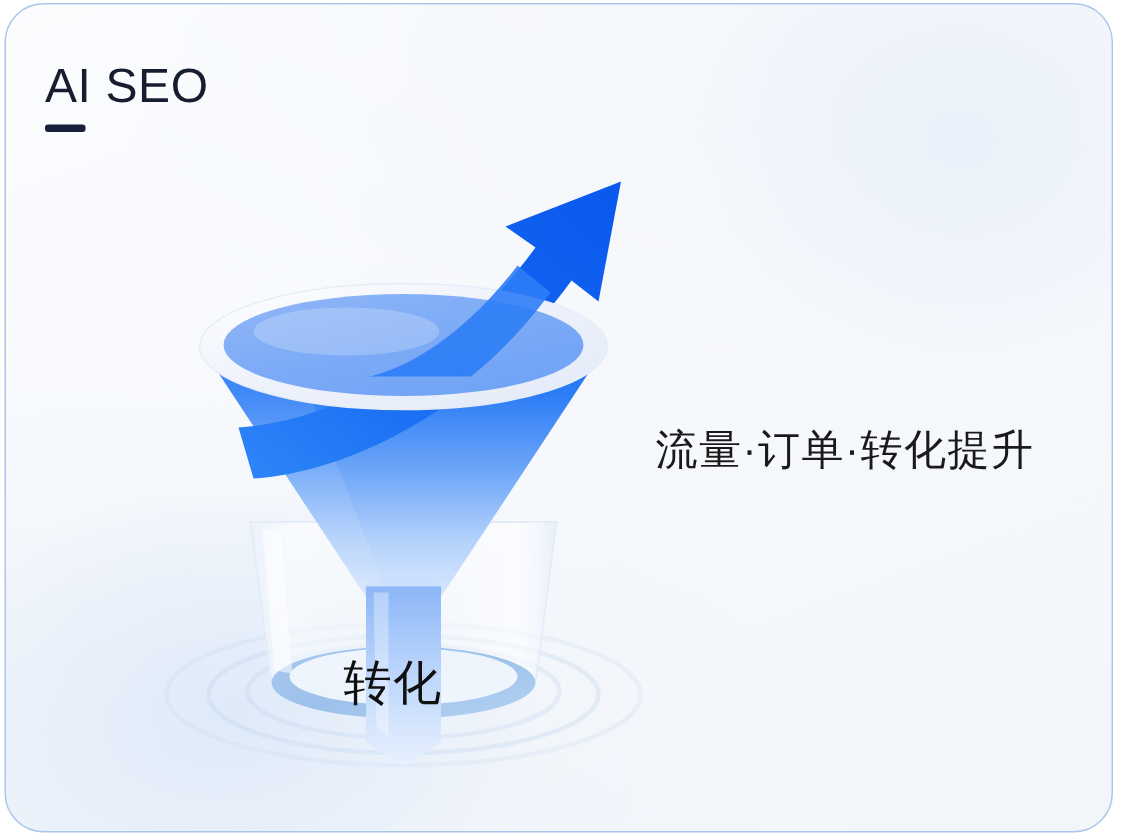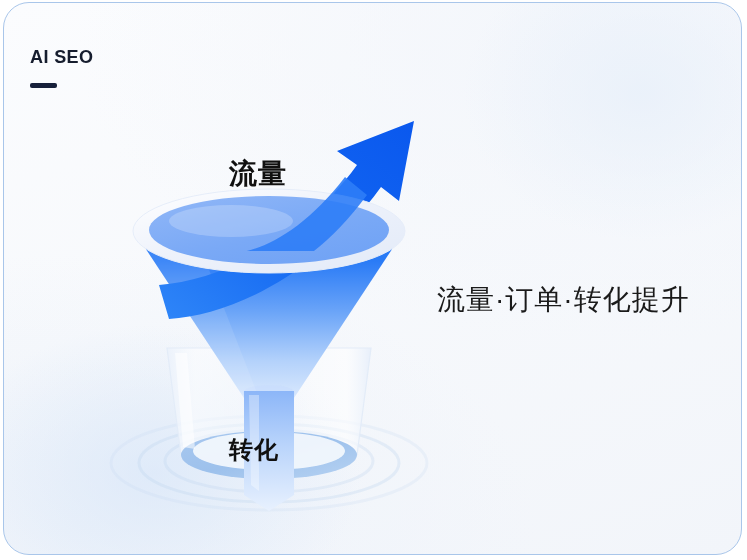--- a/index.html
+++ b/index.html
@@ -54,22 +54,22 @@
     background: radial-gradient(ellipse at center, rgba(232,240,250,0.8) 0%, rgba(232,240,250,0) 70%);
   }
 
   
   .title-block {
     position: absolute;
     left: 26px;
     top: 38px;
   }
   .title-text {
-    font-size: 18px;
-    font-weight: 700;
+    font-size: 32px;
+    font-weight: 400;
     color: #161d2e;
     letter-spacing: 0.4px;
     line-height: 32px;
     white-space: nowrap;
   }
   .title-rule {
     margin-top: 10px;
     width: 27px;
     height: 5px;
     border-radius: 2px;
@@ -106,22 +106,22 @@
     font-size: 28px;
     font-weight: 700;
     color: #101010;
     letter-spacing: 1px;
     white-space: nowrap;
   }
   .label-conversion {
     position: absolute;
     left: 225px;
     top: 431px;
-    font-size: 24px;
-    font-weight: 700;
+    font-size: 32px;
+    font-weight: 400;
     color: #101010;
     letter-spacing: 1px;
     white-space: nowrap;
   }
 </style>
 </head>
 <body>
 
 <div id="canvas">
 
@@ -243,18 +243,17 @@
                      L 268 92
                      C 222 154, 176 178, 140 180
                      Z" fill="#2d7df7" opacity="0.9"></path>
           </g>
 
           <ellipse cx="132" cy="118" rx="62" ry="16" fill="#ffffff" opacity="0.22"></ellipse>
         </g>
       </svg>
     </div>
 
-    <div class="label-traffic">流量</div>
 
     <div class="label-conversion">转化</div>
 
   </div>
 </div>
 
 </body></html>

